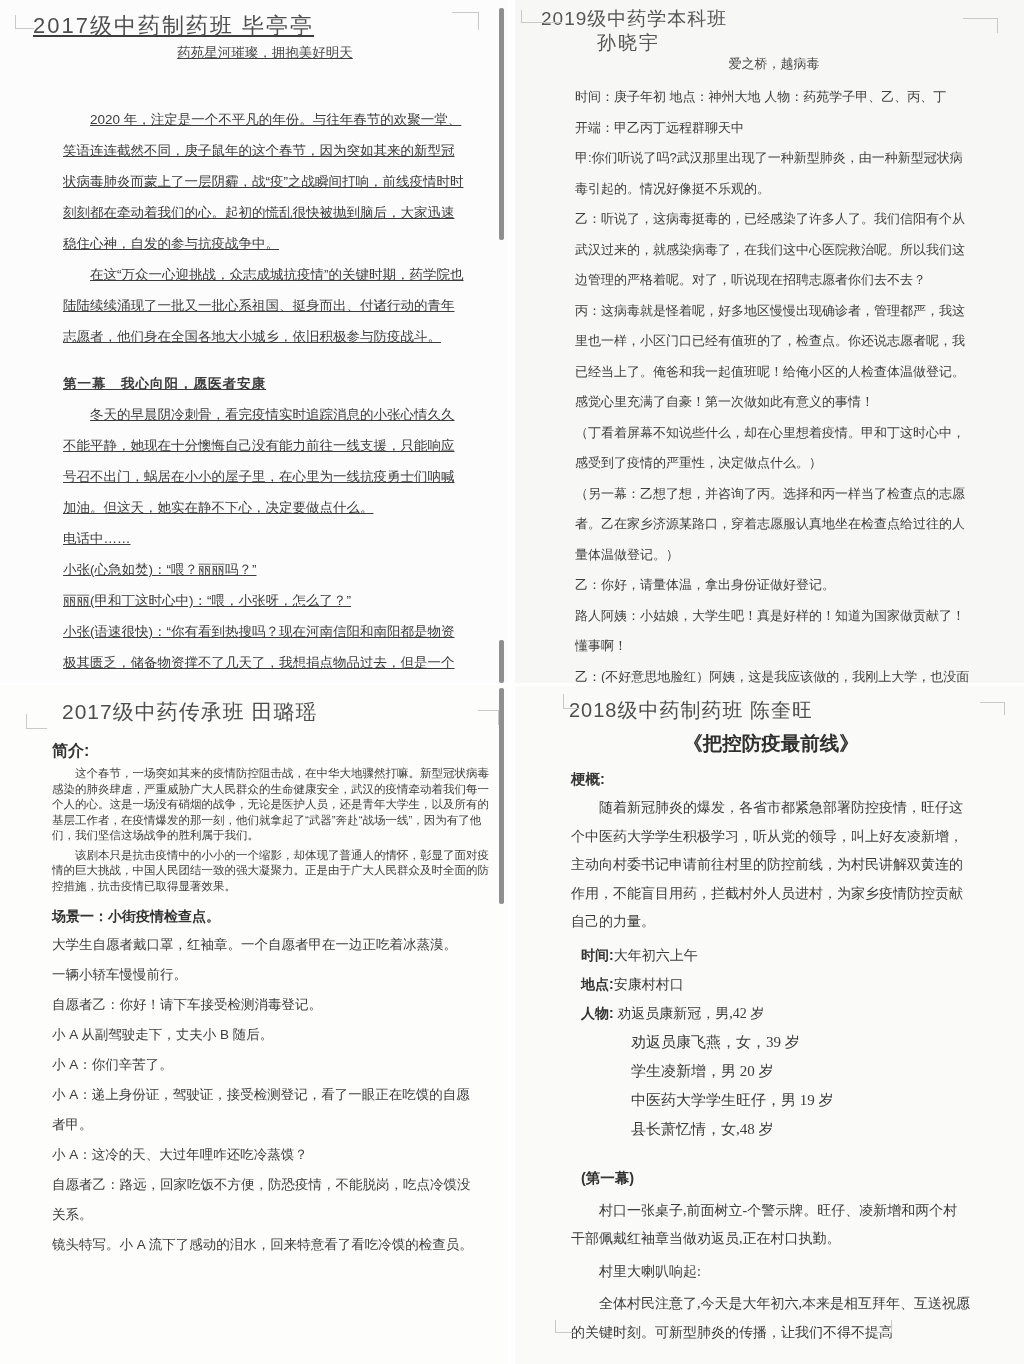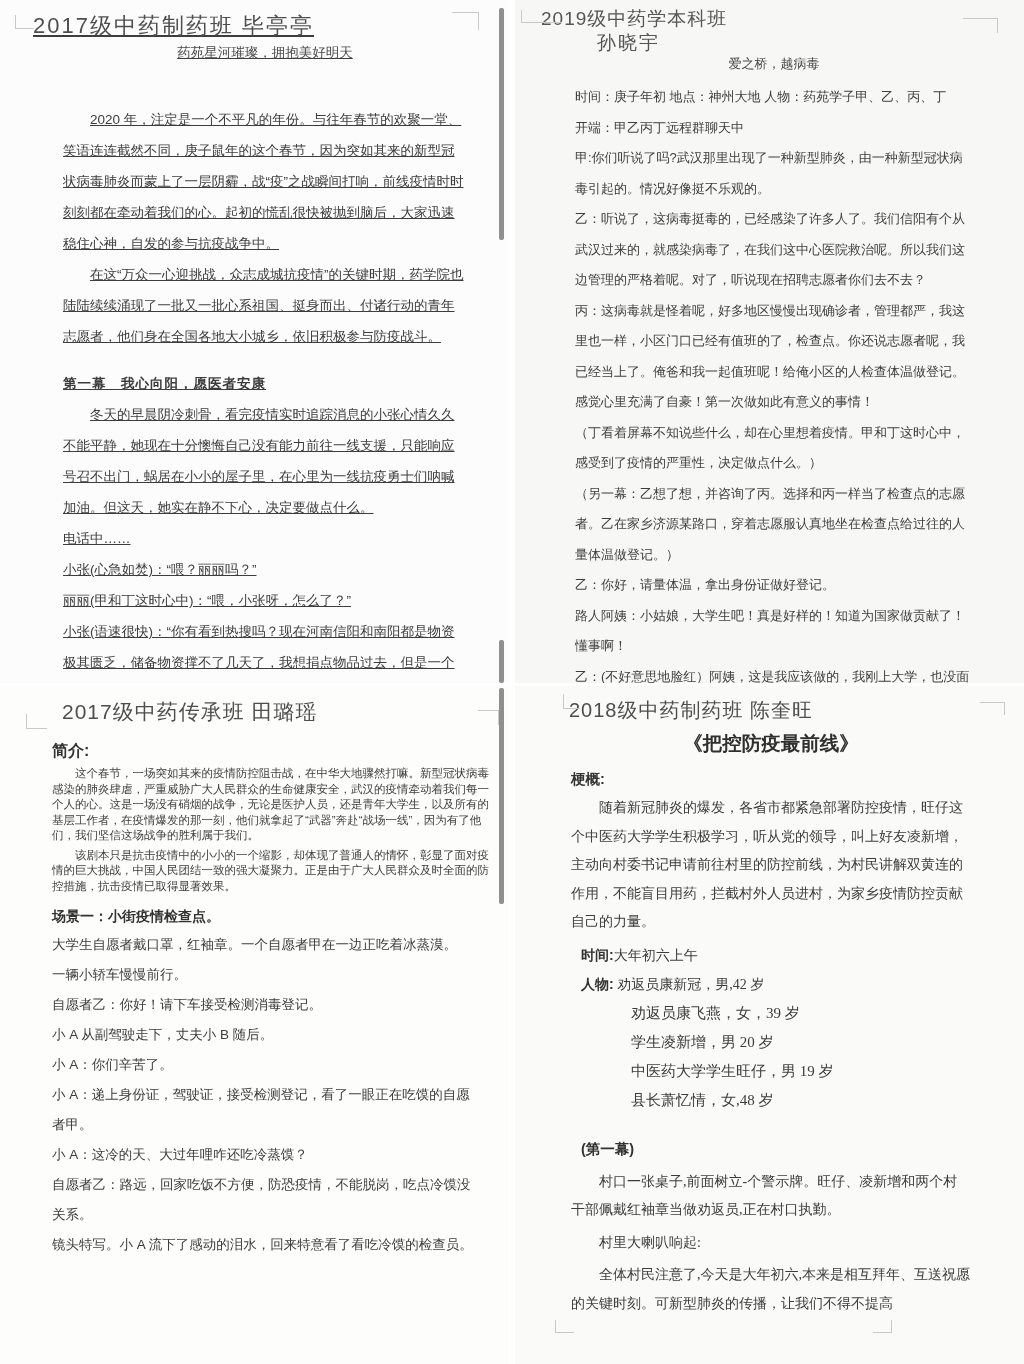--- a/index.html
+++ b/index.html
@@ -144,20 +144,21 @@
     <div class="corner c-bl m1"></div>
     <div class="corner c-tr m2"></div>
     <div class="corner c-bl m3"></div>
     <div class="corner c-bl m4"></div>
     <p class="hdr">2018级中药制药班 陈奎旺</p>
     <p class="sub">《把控防疫最前线》</p>
     <div class="body">
         <p class="ln label">梗概:</p>
         <p class="ln indent">随着新冠肺炎的爆发，各省市都紧急部署防控疫情，旺仔这个中医药大学学生积极学习，听从党的领导，叫上好友凌新增，主动向村委书记申请前往村里的防控前线，为村民讲解双黄连的作用，不能盲目用药，拦截村外人员进村，为家乡疫情防控贡献自己的力量。</p>
         <p class="ln field"><span class="lbl">时间:</span>大年初六上午</p>
+        <p class="ln field"><span class="lbl">地点:</span>安康村村口</p>
         <p class="ln field"><span class="lbl">人物:</span> 劝返员康新冠，男,42 岁</p>
         <p class="ln cast">劝返员康飞燕，女，39 岁</p>
         <p class="ln cast">学生凌新增，男 20 岁</p>
         <p class="ln cast">中医药大学学生旺仔，男 19 岁</p>
         <p class="ln cast">县长萧忆情，女,48 岁</p>
         <p class="ln gap"></p>
         <p class="ln heading">(第一幕)</p>
         <p class="ln indent">村口一张桌子,前面树立-个警示牌。旺仔、凌新增和两个村干部佩戴红袖章当做劝返员,正在村口执勤。</p>
         <p class="ln indent">村里大喇叭响起:</p>
         <p class="ln indent">全体村民注意了,今天是大年初六,本来是相互拜年、互送祝愿的关键时刻。可新型肺炎的传播，让我们不得不提高</p>

